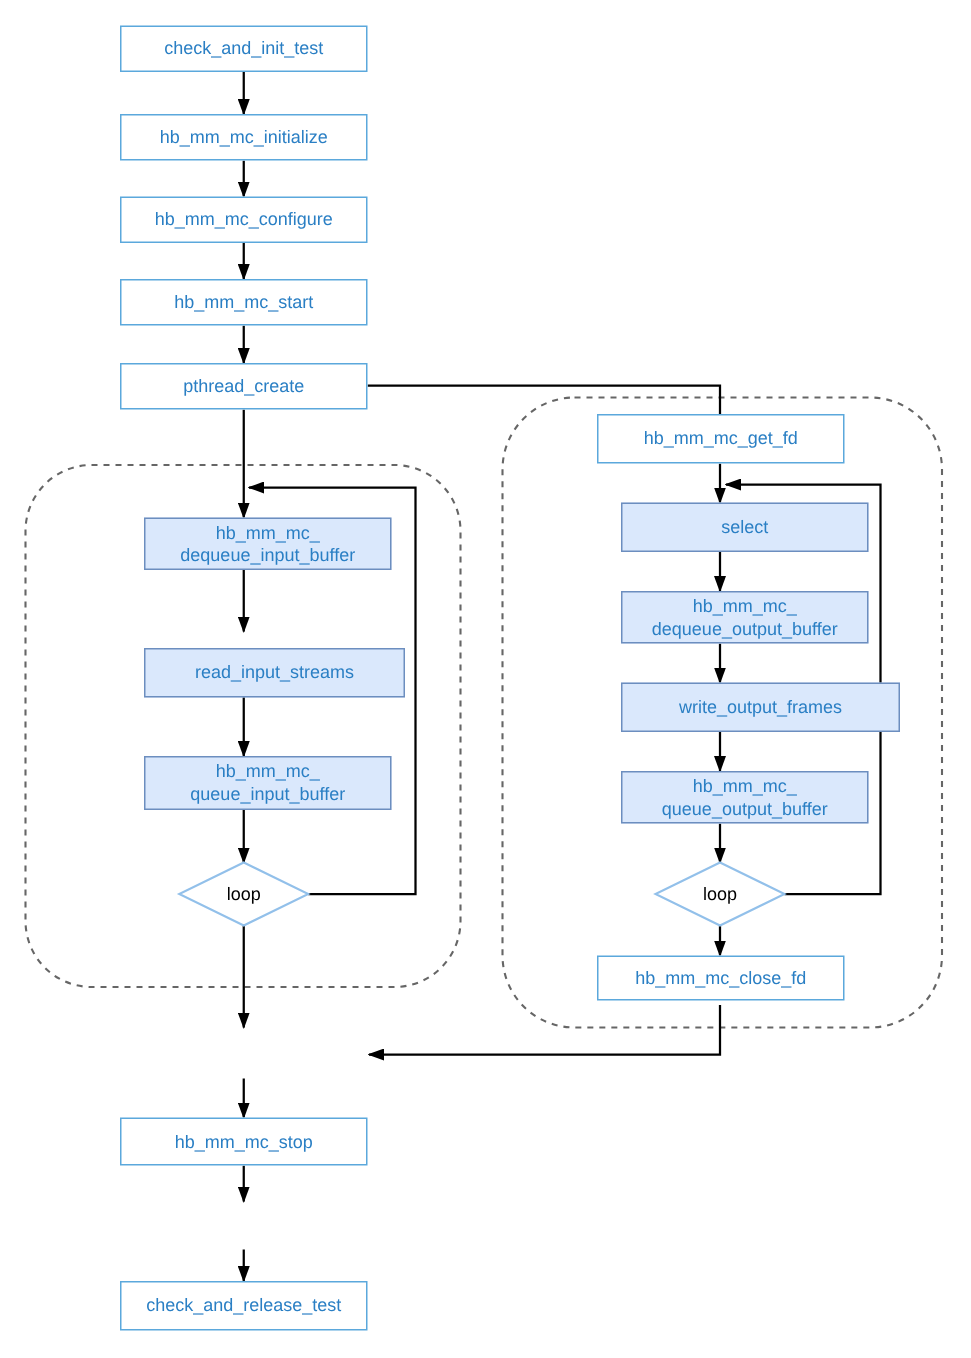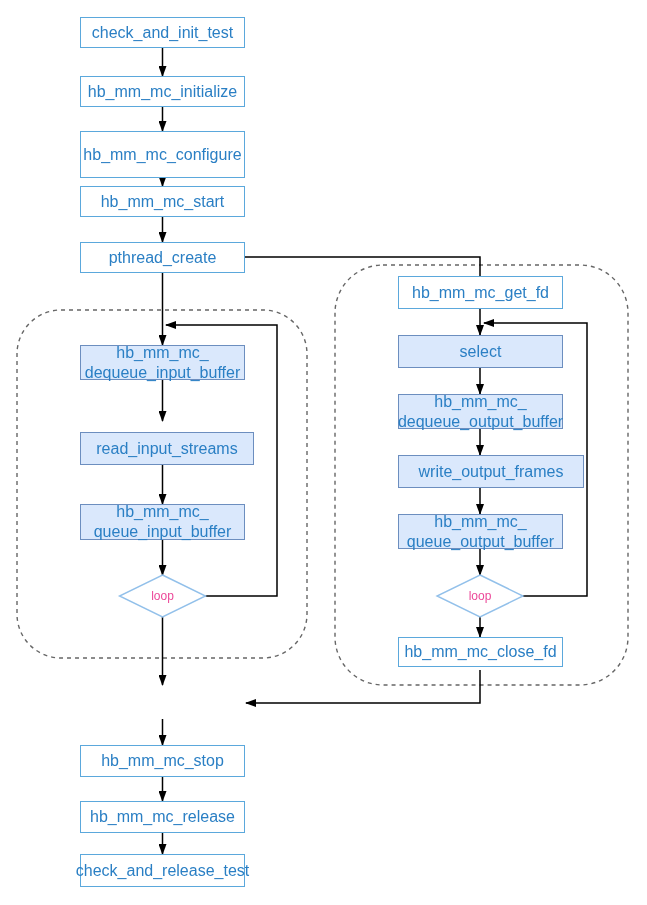--- a/index.html
+++ b/index.html
@@ -8,35 +8,36 @@
     width:647px;height:905px;
     background:#ffffff;
     font-family:"Liberation Sans", sans-serif;
     overflow:hidden;
   }
   .wires{position:absolute;left:0;top:0;width:647px;height:905px;}
   .node{
     position:absolute;
     display:flex;align-items:center;justify-content:center;
     text-align:center;
-    font-size:16px;line-height:1.25;
+    font-size:12px;line-height:1.25;
     color:#2a7fc4;
     white-space:pre-line;
     box-sizing:border-box;
     background:#ffffff;
     border:1px solid #5ba8dc;
   }
   .node.filled{
     background:#dae8fc;
     border:1px solid #6c8ebf;
+    margin-left:16px;
   }
   .diamond-label{
     position:absolute;
     display:flex;align-items:center;justify-content:center;
-    font-size:12px;color:#ec4899;
+    font-size:12px;color:#000000;
     background:transparent;border:none;
   }
 </style>
 </head>
 <body>
 
 <div class="canvas">
 
   <svg class="wires" viewBox="0 0 647 905" xmlns="http://www.w3.org/2000/svg">
     <defs>
@@ -74,21 +75,21 @@
     <path d="M162.5,719 V745" fill="none" stroke="#000" stroke-width="1.5" marker-end="url(#arr)"></path>
     <path d="M162.5,777 V801" fill="none" stroke="#000" stroke-width="1.5" marker-end="url(#arr)"></path>
     <path d="M162.5,833 V854" fill="none" stroke="#000" stroke-width="1.5" marker-end="url(#arr)"></path>
 
     <polygon points="162.5,575 205.5,596 162.5,617 119.5,596" fill="#ffffff" stroke="#92c0ea" stroke-width="1.4"></polygon>
     <polygon points="480,575 523,596 480,617 437,596" fill="#ffffff" stroke="#92c0ea" stroke-width="1.4"></polygon>
   </svg>
 
   <div class="node" style="left:80px;top:17px;width:165px;height:31px">check_and_init_test</div>
   <div class="node" style="left:80px;top:76px;width:165px;height:31px">hb_mm_mc_initialize</div>
-  <div class="node" style="left:80px;top:131px;width:165px;height:47px">hb_mm_mc_configure</div>
+  <div class="node" style="left:80px;top:131px;width:165px;height:31px">hb_mm_mc_configure</div>
   <div class="node" style="left:80px;top:186px;width:165px;height:31px">hb_mm_mc_start</div>
   <div class="node" style="left:80px;top:242px;width:165px;height:31px">pthread_create</div>
 
   <div class="node filled" style="left:80px;top:345px;width:165px;height:35px">hb_mm_mc_
 dequeue_input_buffer</div>
   <div class="node filled" style="left:80px;top:432px;width:174px;height:33px">read_input_streams</div>
   <div class="node filled" style="left:80px;top:504px;width:165px;height:36px">hb_mm_mc_
 queue_input_buffer</div>
   <div class="diamond-label" style="left:120px;top:575px;width:85px;height:42px">loop</div>
 
@@ -96,16 +97,15 @@
   <div class="node filled" style="left:398px;top:335px;width:165px;height:33px">select</div>
   <div class="node filled" style="left:398px;top:394px;width:165px;height:35px">hb_mm_mc_
 dequeue_output_buffer</div>
   <div class="node filled" style="left:398px;top:455px;width:186px;height:33px">write_output_frames</div>
   <div class="node filled" style="left:398px;top:514px;width:165px;height:35px">hb_mm_mc_
 queue_output_buffer</div>
   <div class="diamond-label" style="left:437px;top:575px;width:86px;height:42px">loop</div>
   <div class="node" style="left:398px;top:637px;width:165px;height:30px">hb_mm_mc_close_fd</div>
 
   <div class="node" style="left:80px;top:745px;width:165px;height:32px">hb_mm_mc_stop</div>
-  <div class="node" style="left:80px;top:801px;width:165px;height:32px">hb_mm_mc_release</div>
   <div class="node" style="left:80px;top:854px;width:165px;height:33px">check_and_release_test</div>
 
 </div>
 
 </body></html>

